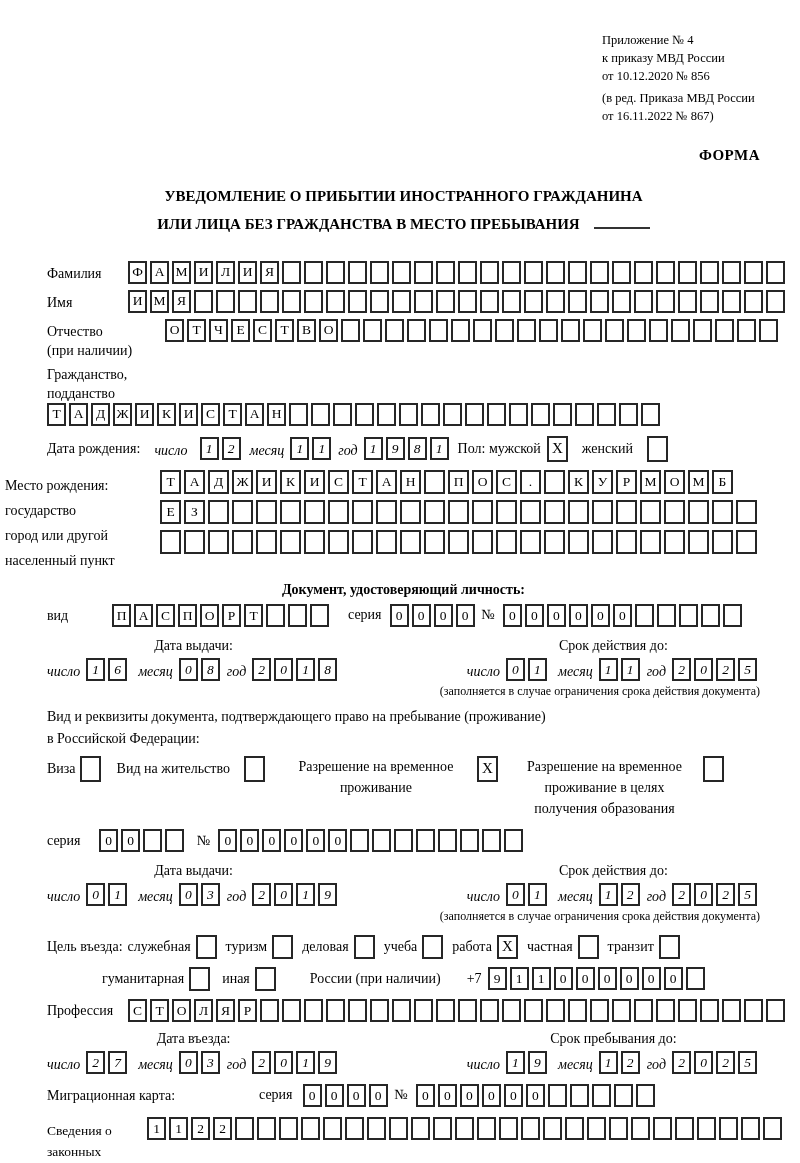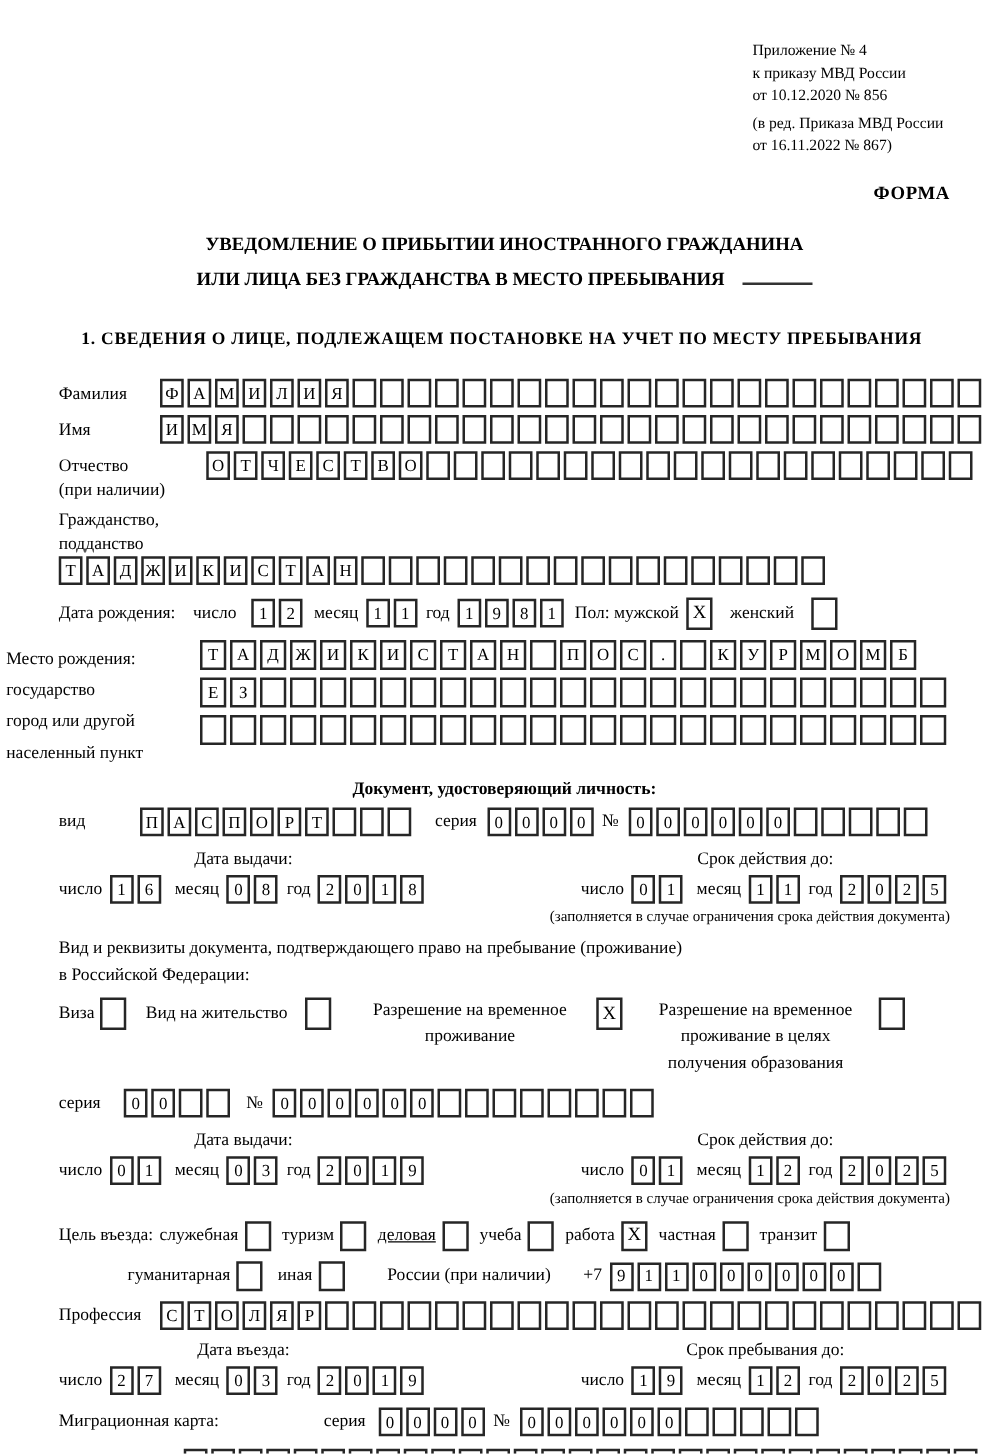--- a/index.html
+++ b/index.html
@@ -27,21 +27,21 @@
   .cells.wide .cell{flex-basis:21px;width:21px;height:24px;}
   
   .chk{
     box-sizing:border-box;width:21px;height:26px;border:2px solid #262626;
     display:flex;align-items:center;justify-content:center;font-size:15px;background:#fff;flex:0 0 auto;
   }
   .chk.sm{height:24px;}
   
   .frow{display:flex;align-items:flex-start;margin-top:6px;}
   .flabel{font-size:14px;line-height:19px;padding-top:3px;flex:0 0 auto;}
-  .dgroup{display:flex;align-items:center;font-size:14px;}
+  .dgroup{display:flex;align-items:flex-end;font-size:14px;font-style:italic;}
   .dgroup .dl{margin:0 6px 0 0;}
   .dates-wrap{display:flex;justify-content:space-between;margin-top:10px;}
   .dhead{text-align:center;font-size:14px;margin-bottom:3px;}
   .note{font-size:12px;text-align:right;margin-top:3px;}
   .doc-heading{text-align:center;font-weight:bold;font-size:14px;margin-top:8px;}
   .permits{display:flex;align-items:flex-start;margin-top:8px;}
   .permit-txt{text-align:center;font-size:14px;line-height:21px;}
   .goals{display:flex;align-items:center;margin-top:10px;}
   .goals .glabel{margin-right:5px;}
 </style>
@@ -58,21 +58,20 @@
     <div>от 16.11.2022 № 867)</div>
   </div>
 
   <div class="form-label">ФОРМА</div>
 
   <div class="title">
     <div>УВЕДОМЛЕНИЕ О ПРИБЫТИИ ИНОСТРАННОГО ГРАЖДАНИНА</div>
     <div><span>ИЛИ ЛИЦА БЕЗ ГРАЖДАНСТВА В МЕСТО ПРЕБЫВАНИЯ</span><span class="blank-line"></span></div>
   </div>
 
-  <div class="sec-heading">1. СВЕДЕНИЯ О ЛИЦЕ, ПОДЛЕЖАЩЕМ ПОСТАНОВКЕ НА УЧЕТ ПО МЕСТУ ПРЕБЫВАНИЯ</div>
 
   <div class="frow" style="margin-top:22px;">
     <div class="flabel" style="width:81px;">Фамилия</div>
     <div class="cells">
         <div class="cell">Ф</div>
         <div class="cell">А</div>
         <div class="cell">М</div>
         <div class="cell">И</div>
         <div class="cell">Л</div>
         <div class="cell">И</div>
@@ -506,21 +505,21 @@
     </div>
   </div>
   <div class="note">(заполняется в случае ограничения срока действия документа)</div>
 
   <div class="goals">
     <span class="glabel">Цель въезда:</span>
     <span class="glabel">служебная</span>
     <div class="chk sm"></div>
     <span class="glabel" style="margin-left:9px;">туризм</span>
     <div class="chk sm"></div>
-    <span class="glabel" style="margin-left:9px;text-decoration:underline;">деловая</span>
+    <span class="glabel" style="margin-left:9px;">деловая</span>
     <div class="chk sm"></div>
     <span class="glabel" style="margin-left:9px;">учеба</span>
     <div class="chk sm"></div>
     <span class="glabel" style="margin-left:9px;font-family:Liberation Serif, serif;">работа</span>
     <div class="chk sm">X</div>
     <span class="glabel" style="margin-left:9px;">частная</span>
     <div class="chk sm"></div>
     <span class="glabel" style="margin-left:9px;">транзит</span>
     <div class="chk sm"></div>
   </div>

